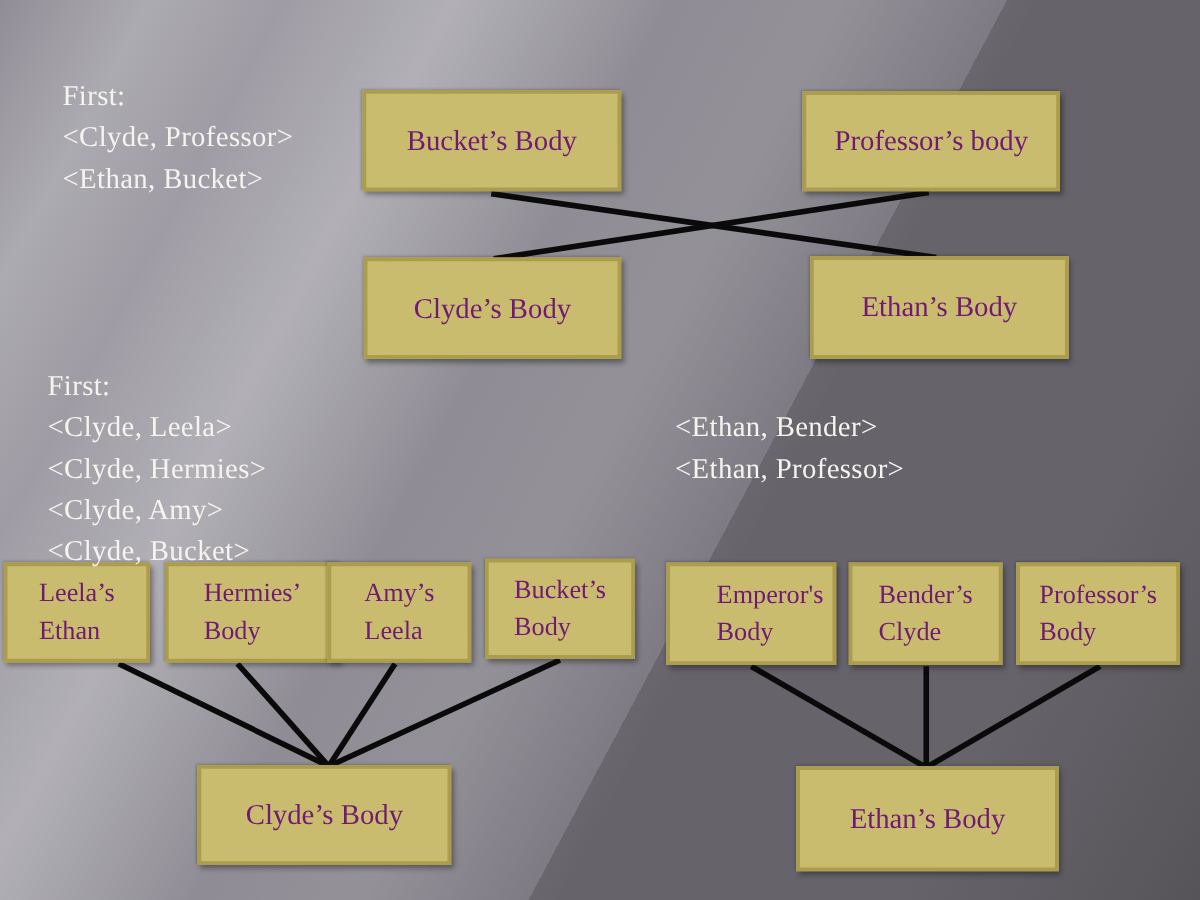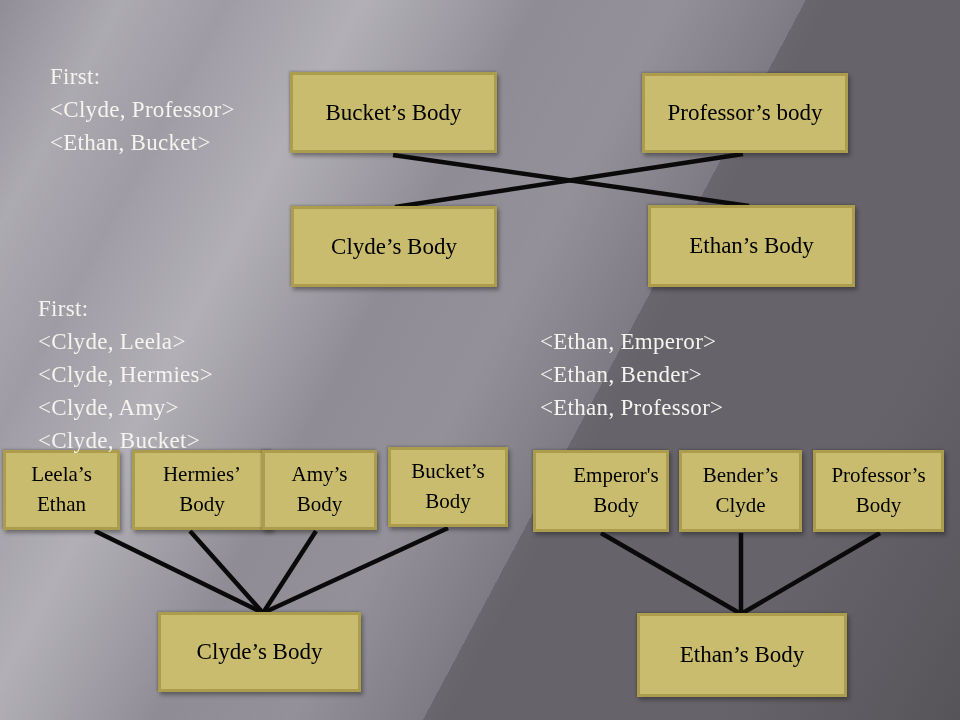--- a/index.html
+++ b/index.html
@@ -38,25 +38,24 @@
     left: 0; top: 0;
     width: 960px; height: 720px;
     pointer-events: none;
   }
   .node {
     position: absolute;
     box-sizing: border-box;
     background: #c9bc6e;
     border: 3px solid #ab9d4b;
     box-shadow: 2px 3px 4px rgba(20,20,20,0.40), -1px -1px 2px rgba(40,40,40,0.25);
-    color: #000000;
+    color: #701a75;
     display: flex;
     align-items: center;
     justify-content: center;
-    text-align: center;
     white-space: pre-line;
     font-size: 23px;
     line-height: 1.3;
     z-index: 2;
   }
   .node.small {
     font-size: 21px;
     line-height: 1.42;
   }
   .note {
@@ -93,36 +92,35 @@
 
   <div class="note" style="left:38px; top:292px;">
     <div>First:</div>
     <div>&lt;Clyde, Leela&gt;</div>
     <div>&lt;Clyde, Hermies&gt;</div>
     <div>&lt;Clyde, Amy&gt;</div>
     <div>&lt;Clyde, Bucket&gt;</div>
   </div>
 
   <div class="note" style="left:540px; top:325px;">
-    <div>&lt;Ethan, Emperor&gt;</div>
     <div>&lt;Ethan, Bender&gt;</div>
     <div>&lt;Ethan, Professor&gt;</div>
   </div>
 
   <div class="node" style="left:290px; top:72px;  width:207px; height:81px;">Bucket’s Body</div>
   <div class="node" style="left:642px; top:73px;  width:206px; height:80px;">Professor’s body</div>
   <div class="node" style="left:291px; top:206px; width:206px; height:81px;">Clyde’s Body</div>
   <div class="node" style="left:648px; top:205px; width:207px; height:82px;">Ethan’s Body</div>
 
   <div class="node small" style="left:3px;   top:450px; width:117px; height:80px;">Leela’s
 Ethan</div>
   <div class="node small" style="left:132px; top:450px; width:140px; height:80px;">Hermies’
 Body</div>
   <div class="node small" style="left:262px; top:450px; width:115px; height:80px;">Amy’s
-Body</div>
+Leela</div>
   <div class="node small" style="left:388px; top:447px; width:120px; height:80px;">Bucket’s
 Body</div>
   <div class="node small" style="left:533px; top:450px; width:136px; height:82px;padding-left:30px;">Emperor's
 Body</div>
   <div class="node small" style="left:679px; top:450px; width:123px; height:82px;">Bender’s
 Clyde</div>
   <div class="node small" style="left:813px; top:450px; width:131px; height:82px;">Professor’s
 Body</div>
 
   <div class="node" style="left:158px; top:612px; width:203px; height:80px;">Clyde’s Body</div>

